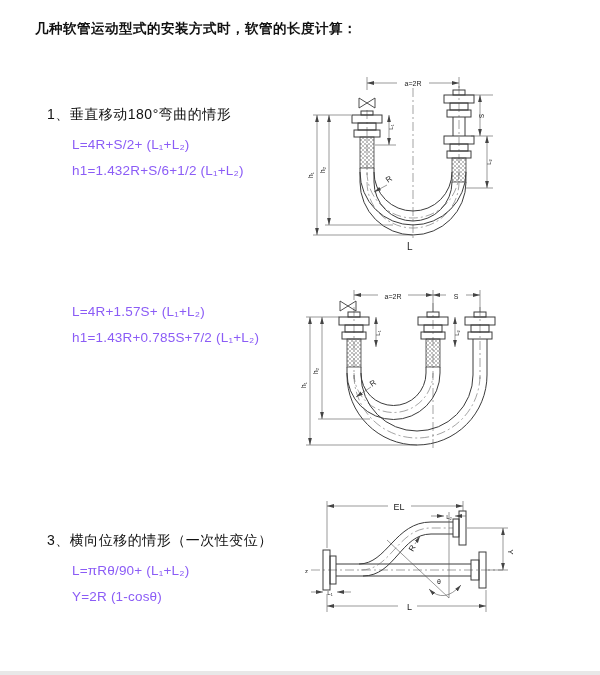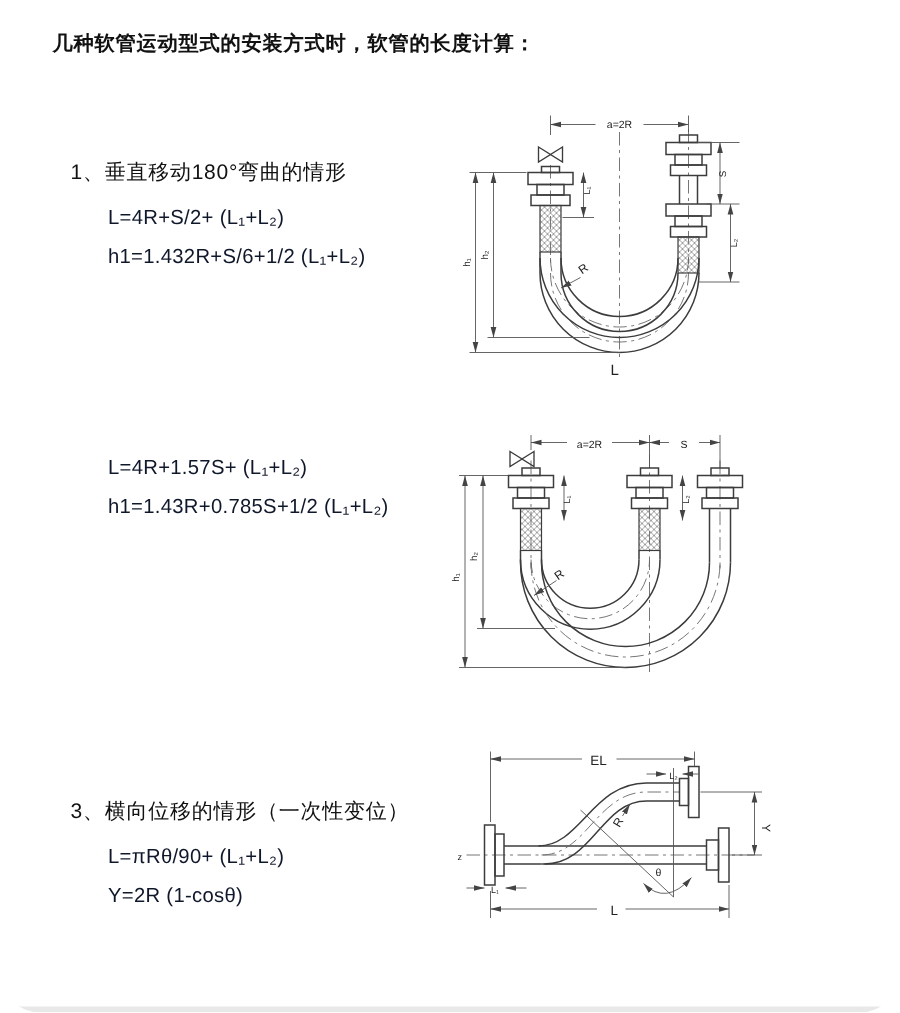--- a/index.html
+++ b/index.html
@@ -1,22 +1,22 @@
 <!DOCTYPE html>
 <html><head>
 <meta charset="utf-8">
 <style>
   html,body{margin:0;padding:0;background:#ffffff;}
   .page{position:relative;width:600px;height:675px;background:#ffffff;overflow:hidden;
-        font-family:"Liberation Sans", sans-serif;color:#1a1a1a;border-radius:27px;}
+        font-family:"Liberation Sans", sans-serif;color:#1a1a1a;}
   .title{position:absolute;left:35px;top:20px;font-size:13.5px;font-weight:bold;
          letter-spacing:0.5px;color:#111;}
   .sec{position:absolute;}
   .sec .heading{font-size:14px;font-weight:normal;color:#111;letter-spacing:0.5px;margin:0 0 13px 0;}
-  .sec .formula{font-size:13.5px;line-height:16px;margin:0 0 10px 25px;letter-spacing:0.2px;color:#0f172a;}
+  .sec .formula{font-size:13.5px;line-height:16px;margin:0 0 10px 25px;letter-spacing:0.2px;color:#8b5cf6;}
   .diag{position:absolute;}
   svg text{font-family:"Liberation Sans", sans-serif;fill:#222;}
   .footer-strip{position:absolute;left:0;bottom:0;width:600px;height:4px;background:#e8e8e8;}
 </style>
 </head>
 <body>
 
 <div class="page">
 
   <svg width="0" height="0" style="position:absolute">
@@ -113,21 +113,21 @@
       <text x="188" y="92" font-size="6" transform="rotate(-90 188 92)" text-anchor="middle">L₂</text>
       <text x="22" y="100" font-size="6.5" transform="rotate(-90 22 100)" text-anchor="middle">h₂</text>
       <text x="10" y="105" font-size="6.5" transform="rotate(-90 10 105)" text-anchor="middle">h₁</text>
       <text x="85" y="113" font-size="8" transform="rotate(-35 85 113)">R</text>
       <text x="104" y="180" font-size="10">L</text>
     </svg>
   </div>
 
   <div class="sec" style="left:47px;top:304px;">
     <div class="formula">L=4R+1.57S+ (L₁+L₂)</div>
-    <div class="formula">h1=1.43R+0.785S+1/2 (L₁+L₂)</div>
+    <div class="formula">h1=1.43R+0.785S+7/2 (L₁+L₂)</div>
   </div>
 
   <div class="diag" style="left:298px;top:283px;">
     <svg width="247" height="176" viewBox="0 0 247 176">
       <g stroke="#3c3c3c" fill="none" stroke-width="1">
 
         <g stroke="#666" stroke-width="0.6" stroke-dasharray="9 3 2 3">
           <line x1="56" y1="24" x2="56" y2="96"></line>
           <line x1="135" y1="20" x2="135" y2="168"></line>
           <line x1="182" y1="24" x2="182" y2="96"></line>

